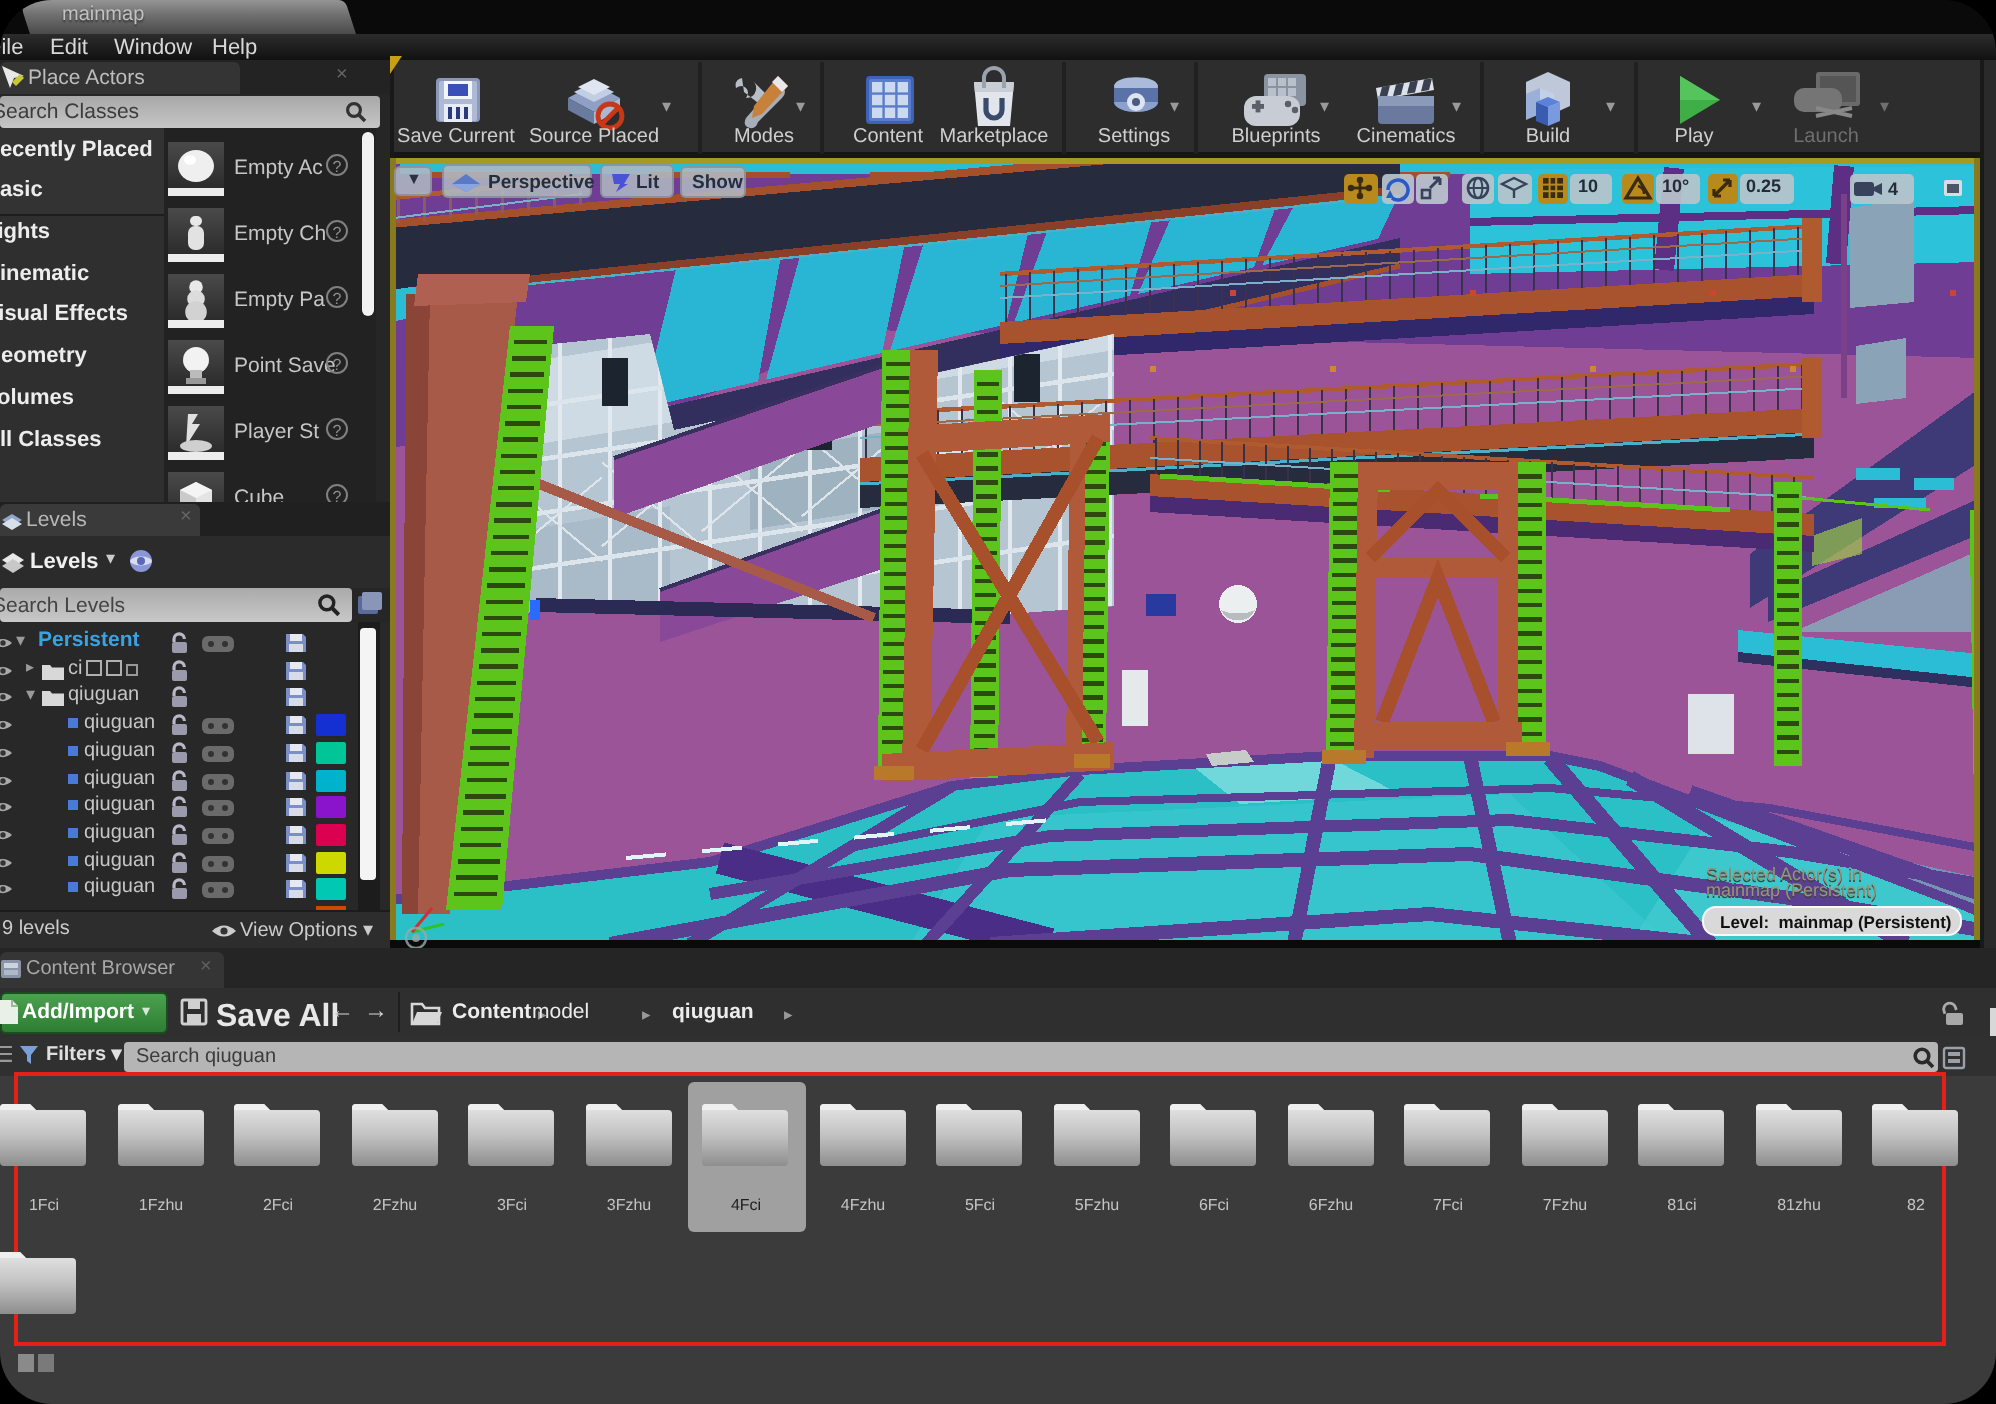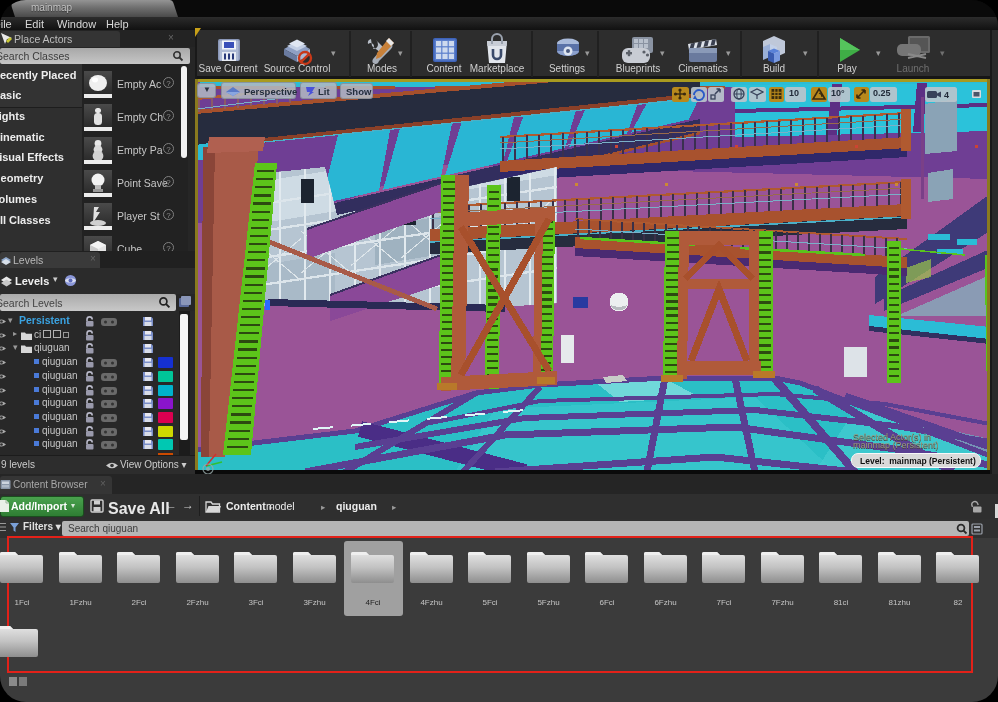--- a/index.html
+++ b/index.html
@@ -363,21 +363,21 @@
     <div class="txt" style="left:228px;top:63px;font-size:10px;color:#cfcfcf;transform:translateX(-50%)">Save Current</div>
     <svg class="abs" style="left:278px;top:35px" width="38" height="32" viewBox="0 0 38 32">
 <path d="M6 14 L19 7 L32 14 L19 21 Z" fill="#8fa0c4"></path>
       <path d="M6 14 L19 21 L19 27 L6 20 Z" fill="#6a7ba0"></path>
       <path d="M32 14 L19 21 L19 27 L32 20 Z" fill="#aab8d4"></path>
 <path d="M9 11 L19 6 L29 11 L19 16 Z" fill="#c2cee4"></path>
       <path d="M11 8.5 L19 4.5 L27 8.5 L19 12.5 Z" fill="#dfe6f2"></path>
 <circle cx="27" cy="23" r="6" fill="none" stroke="#c83818" stroke-width="2.4"></circle>
       <line x1="22.8" y1="27.2" x2="31.2" y2="18.8" stroke="#c83818" stroke-width="2.4"></line>
     </svg>
-    <div class="txt" style="left:297px;top:63px;font-size:10px;color:#cfcfcf;transform:translateX(-50%)">Source Control</div>
+    <div class="txt" style="left:297px;top:63px;font-size:10px;color:#cfcfcf;transform:translateX(-50%)">Source Placed</div>
     <div class="txt" style="left:331px;top:48px;font-size:9px;color:#9a9a9a">▾</div>
     <svg class="abs" style="left:363px;top:33px" width="38" height="34" viewBox="0 0 38 34">
 <path d="M8 6 q-4 1 -3 5 q3 -2 5 0 q2 2 0 5 q4 0 5 -4 q0.5 -3 -2 -5 L22 16 L18 20 L9 13" fill="#b8bec8"></path>
 <path d="M10 26 q-2 4 2 5 q3 0.5 4 -3 L28 16 q3 -3 0 -6 q-3 -2 -5 1 Z" fill="#a8aeb8"></path>
 <path d="M26 5 L31 10 L18 24 L13 26 L14 20 Z" fill="#c8813a"></path>
       <path d="M26 5 L31 10 L28 13 L23 8 Z" fill="#e8e8ea"></path>
     </svg>
     <div class="txt" style="left:382px;top:63px;font-size:10px;color:#cfcfcf;transform:translateX(-50%)">Modes</div>
     <div class="txt" style="left:398px;top:48px;font-size:9px;color:#9a9a9a">▾</div>
     <svg class="abs" style="left:430px;top:34px" width="30" height="32" viewBox="0 0 30 32">

